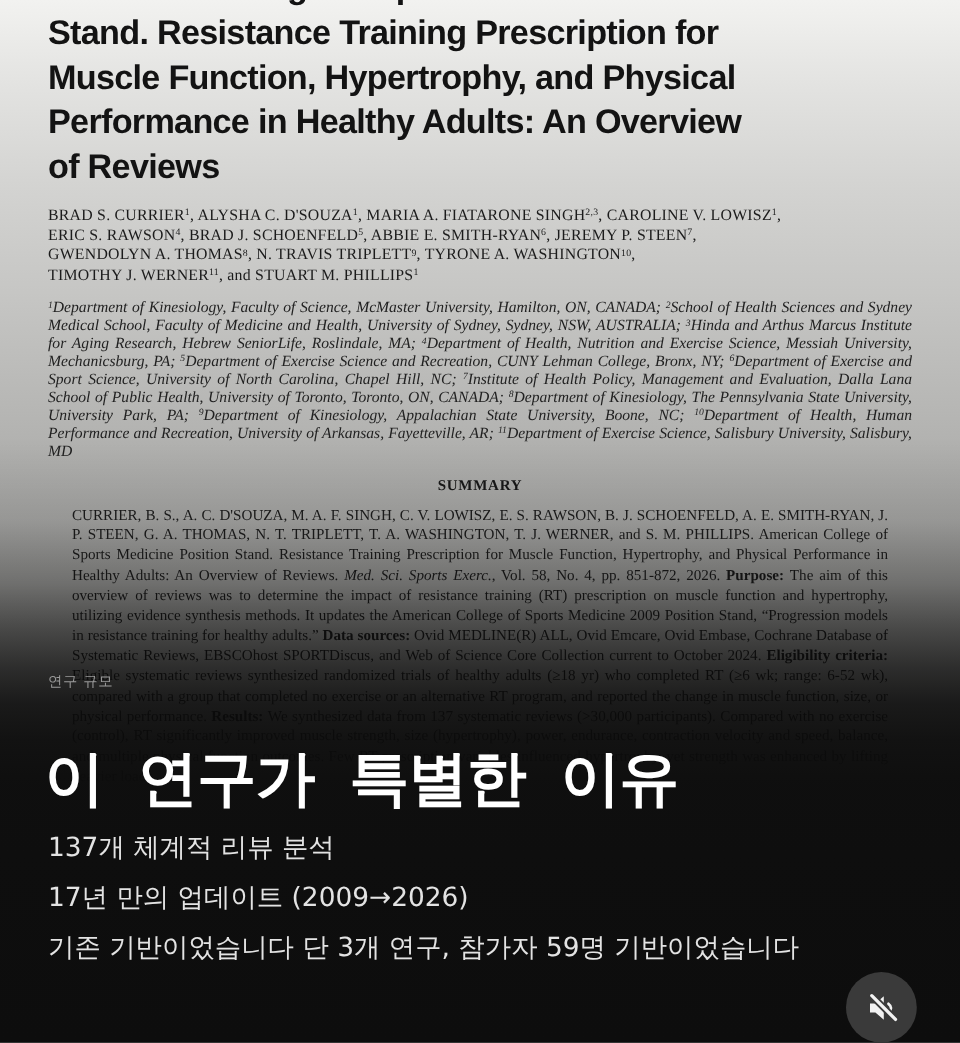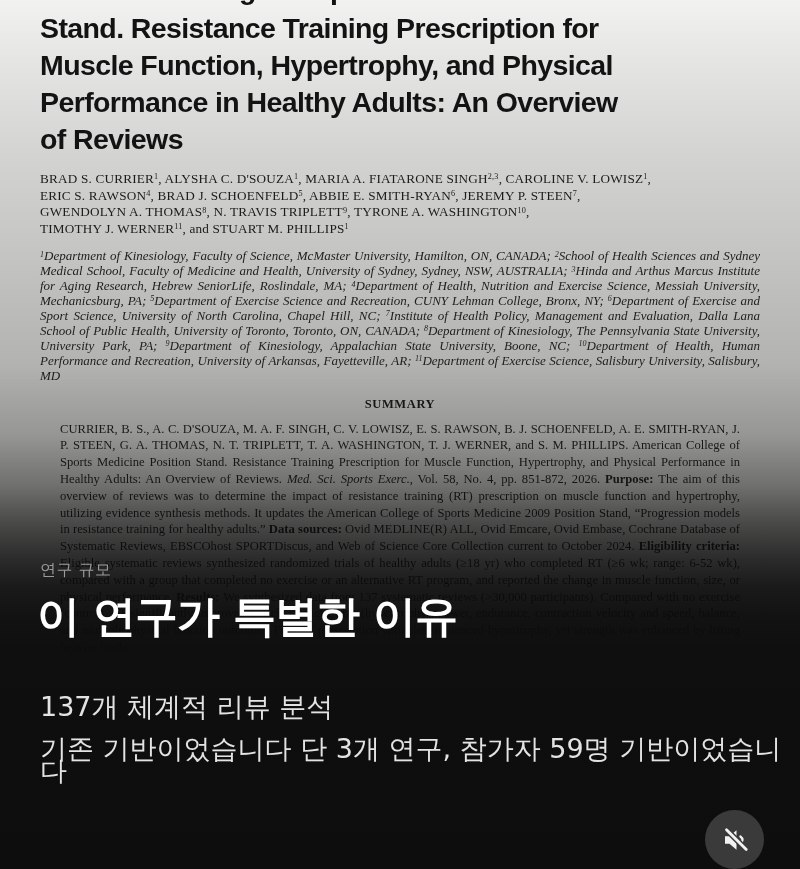--- a/index.html
+++ b/index.html
@@ -22,26 +22,26 @@
     text-align:justify;}
   sup{font-size:62%;line-height:0;position:relative;top:-0.45em;vertical-align:baseline;}
   .seg-b{font-weight:bold;}
   .seg-i{font-style:italic;}
   .shade{position:absolute;inset:0;pointer-events:none;
     background:linear-gradient(180deg,
       rgba(0,0,0,0) 0%,rgba(0,0,0,0) 42%,rgba(0,0,0,0.10) 50%,rgba(0,0,0,0.30) 56%,
       rgba(2,2,2,0.52) 60%,rgba(5,5,5,0.72) 64%,rgba(8,8,8,0.87) 67.5%,
       rgba(10,10,10,0.94) 71%,rgba(12,12,12,0.98) 75%,#0e0e0e 82%,#0d0d0d 100%);}
   .overlay{position:absolute;inset:0;font-family:"DejaVu Sans","Liberation Sans",sans-serif;}
-  .kicker{position:absolute;left:40px;top:560px;font-size:16px;color:#9b9b9b;
+  .kicker{position:absolute;left:40px;top:560px;font-size:12px;color:#9b9b9b;
     font-weight:500;letter-spacing:0.5px;}
-  .headline{position:absolute;left:37px;top:588px;font-size:43px;font-weight:800;
-    color:#ffffff;letter-spacing:-1px;}
+  .headline{position:absolute;left:37px;top:616px;font-size:50px;font-weight:800;
+    color:#ffffff;letter-spacing:-1px;font-family:Liberation Mono, monospace;}
   .facts{position:absolute;left:40px;top:696px;}
-  .fact-line{font-size:27px;line-height:22px;margin-bottom:20px;color:#e3e3e3;
+  .fact-line{font-size:22px;line-height:22px;margin-bottom:20px;color:#e3e3e3;
     font-weight:400;}
   .mute{position:absolute;left:705px;top:810px;width:59px;height:59px;border:none;
     border-radius:50%;background:#3a3a3a;display:flex;align-items:center;
     justify-content:center;cursor:pointer;padding:0;}
 </style>
 </head>
 <body>
 
 <div class="stage">
 
@@ -66,20 +66,21 @@
     <div class="summary"><span>CURRIER, B. S., A. C. D'SOUZA, M. A. F. SINGH, C. V. LOWISZ, E. S. RAWSON, B. J. SCHOENFELD, A. E. SMITH-RYAN, J. P. STEEN, G. A. THOMAS, N. T. TRIPLETT, T. A. WASHINGTON, T. J. WERNER, and S. M. PHILLIPS. American College of Sports Medicine Position Stand. Resistance Training Prescription for Muscle Function, Hypertrophy, and Physical Performance in Healthy Adults: An Overview of Reviews. </span><span class="seg-i">Med. Sci. Sports Exerc.</span><span>, Vol. 58, No. 4, pp. 851-872, 2026. </span><span class="seg-b">Purpose: </span><span>The aim of this overview of reviews was to determine the impact of resistance training (RT) prescription on muscle function and hypertrophy, utilizing evidence synthesis methods. It updates the American College of Sports Medicine 2009 Position Stand, “Progression models in resistance training for healthy adults.” </span><span class="seg-b">Data sources: </span><span>Ovid MEDLINE(R) ALL, Ovid Emcare, Ovid Embase, Cochrane Database of Systematic Reviews, EBSCOhost SPORTDiscus, and Web of Science Core Collection current to October 2024. </span><span class="seg-b">Eligibility criteria: </span><span>Eligible systematic reviews synthesized randomized trials of healthy adults (≥18 yr) who completed RT (≥6 wk; range: 6-52 wk), compared with a group that completed no exercise or an alternative RT program, and reported the change in muscle function, size, or physical performance. </span><span class="seg-b">Results: </span><span>We synthesized data from 137 systematic reviews (&gt;30,000 participants). Compared with no exercise (control), RT significantly improved muscle strength, size (hypertrophy), power, endurance, contraction velocity and speed, balance, and multiple physical function outcomes. Few RT prescription variables influenced hypertrophy, yet strength was enhanced by lifting heavier loads.</span></div>
   </div>
 
   <div class="shade"></div>
 
   <div class="overlay">
     <div class="kicker">연구 규모</div>
     <div class="headline">이 연구가 특별한 이유</div>
     <div class="facts">
         <div class="fact-line">137개 체계적 리뷰 분석</div>
+        <div class="fact-line">17년 만의 업데이트 (2009→2026)</div>
         <div class="fact-line">기존 기반이었습니다 단 3개 연구, 참가자 59명 기반이었습니다</div>
       </div>
   </div>
 
   <button class="mute" aria-label="mute">
     <span style="display:flex;">
       <svg width="30" height="30" viewBox="0 0 24 24">
         <path d="M4 9h3.6L13.2 4.2v15.6L7.6 15H4z" fill="#f2f2f2"></path>
         <path d="M16.3 9.2c1.1 0.8 1.7 1.8 1.7 2.8 0 1-0.6 2-1.7 2.8" stroke="#f2f2f2" stroke-width="1.8" fill="none" stroke-linecap="round"></path>
         <line x1="4.6" y1="3.2" x2="20.4" y2="19" stroke="#3a3a3a" stroke-width="4.6"></line>

